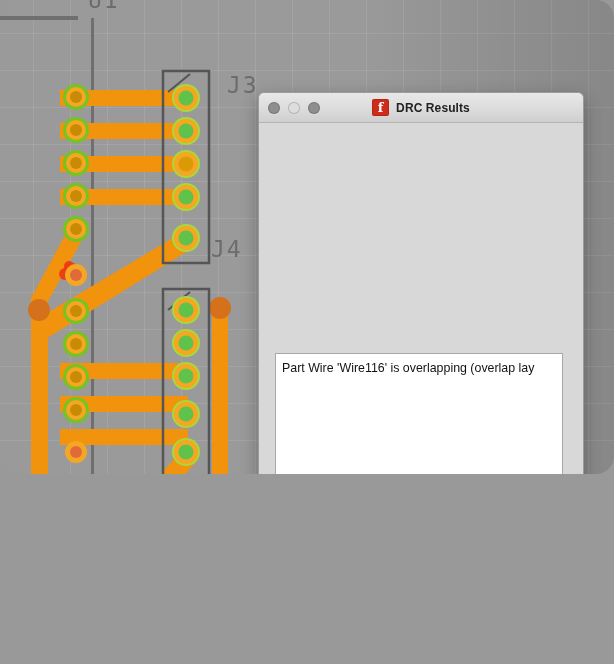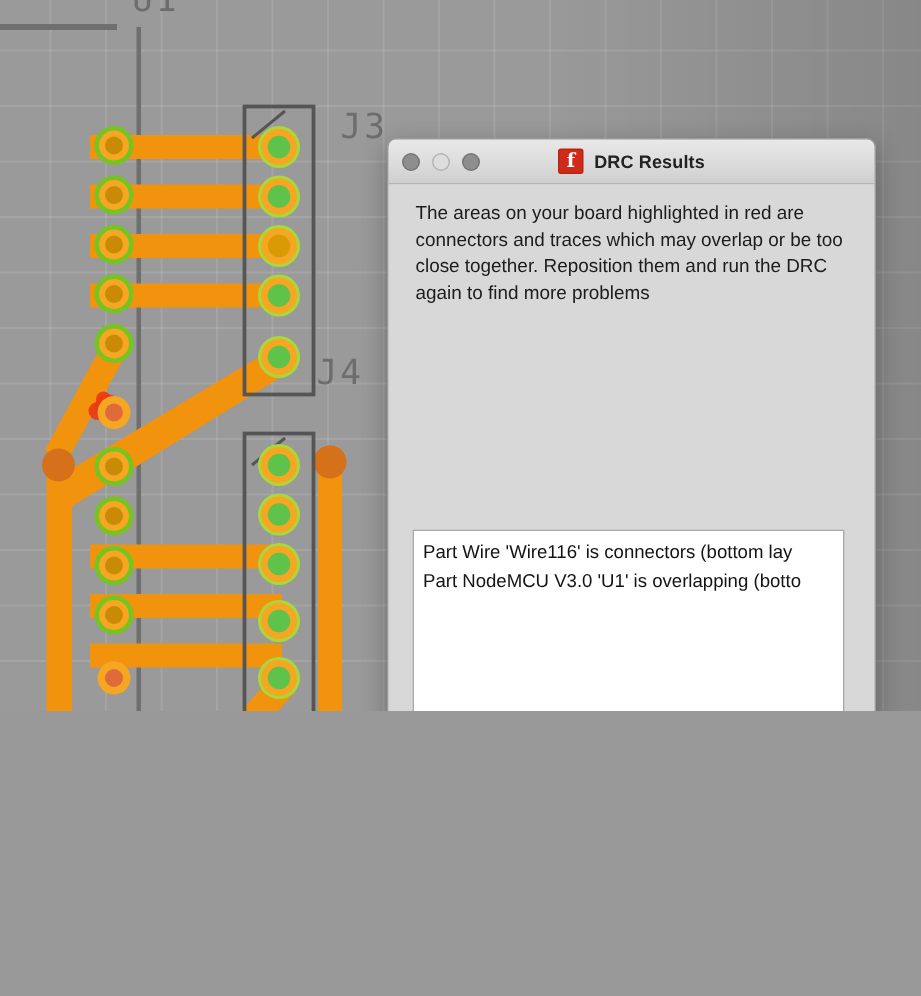--- a/index.html
+++ b/index.html
@@ -10,20 +10,21 @@
     overflow: hidden;
     font-family: "Liberation Sans", sans-serif;
     background: #999999;
   }
 
   #root {
     position: relative;
     width: 614px;
     height: 474px;
     overflow: hidden;
+    border-radius: 18px;
   }
 
   
   #pcb-canvas {
     position: absolute;
     inset: 0;
     background: #9a9a9a;
   }
   #pcb-grid {
     position: absolute;
@@ -326,25 +327,23 @@
       <div id="dialog-title-wrap">
         <span id="fritzing-icon">
           <span class="f-glyph">f</span>
         </span>
         <span id="dialog-title">DRC Results</span>
       </div>
     </div>
 
     <div id="dialog-body">
 
-      <div class="para" id="para-1">The areas on your board highlighted in red are connectors and traces which may overlap or be too close together. Reposition them and run the DRC again to find more problems</div>
 
       <div id="drc-list">
-        <div class="drc-item">Part Wire 'Wire116' is connectors (bottom lay</div>
-        <div class="drc-item">Part NodeMCU V3.0 'U1' is overlapping (botto</div>
+        <div class="drc-item">Part Wire 'Wire116' is overlapping (overlap lay</div>
 
         <div id="drc-hscroll">
           <div id="drc-hscroll-thumb"></div>
         </div>
       </div>
 
       <div id="ok-button">OK</div>
     </div>
   </div>
 

